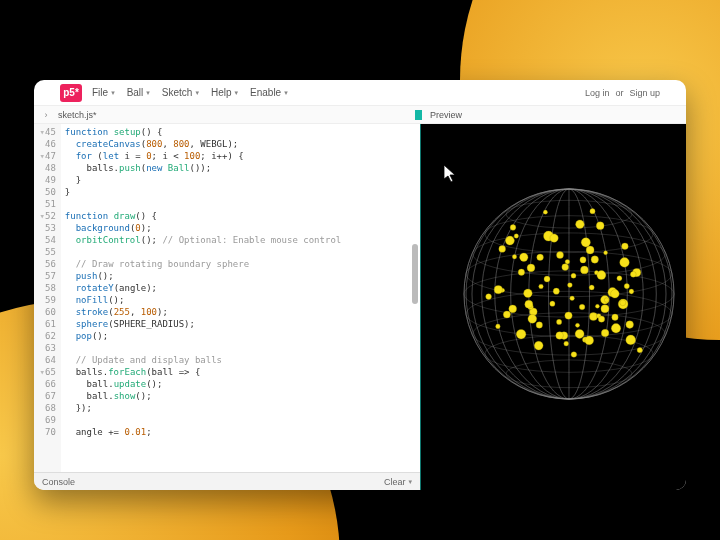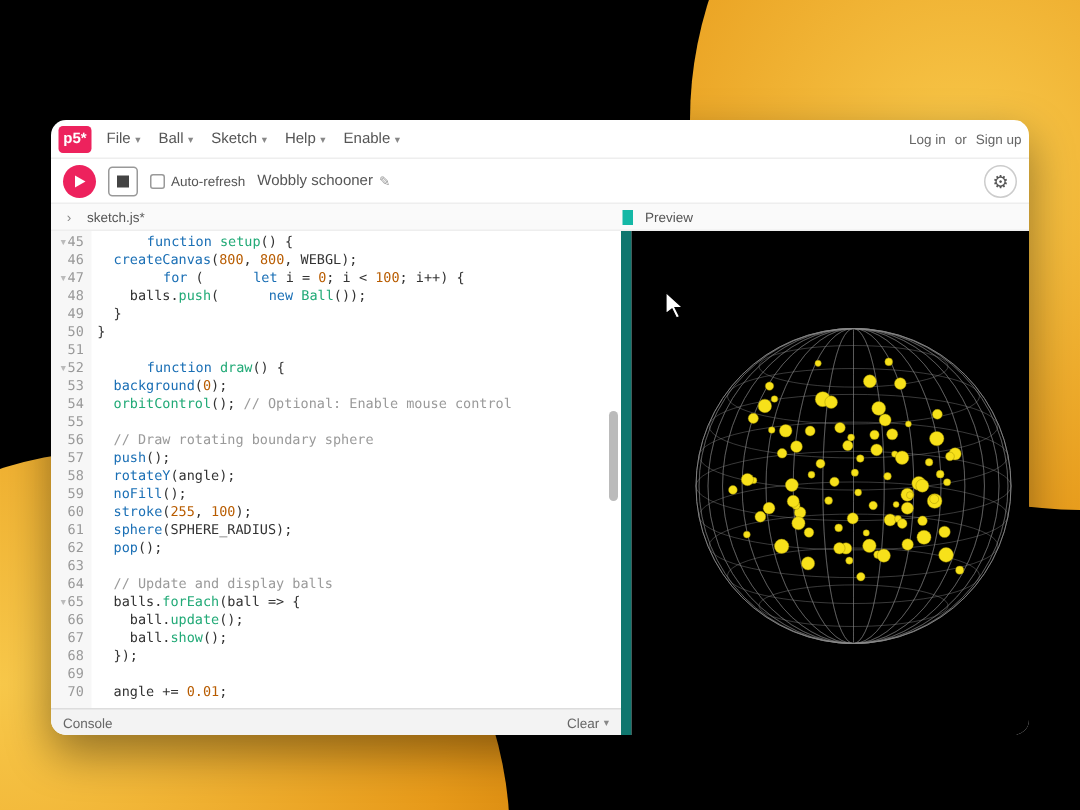--- a/index.html
+++ b/index.html
@@ -6,46 +6,46 @@
   html, body { width: 720px; height: 540px; overflow: hidden; font-family: -apple-system, BlinkMacSystemFont, "Segoe UI", Helvetica, Arial, sans-serif; }
   .bg { position: absolute; inset: 0; background: #000; }
   .bg::before, .bg::after { content: ""; position: absolute; border-radius: 50%; }
   .bg::before { width: 520px; height: 520px; left: -180px; top: 300px; background: radial-gradient(circle at 35% 30%, #f8c84a, #e79a1a 60%, #c47200 100%); }
   .bg::after  { width: 520px; height: 520px; right: -260px; top: -180px; background: radial-gradient(circle at 35% 55%, #f8c84a, #e79a1a 60%, #c47200 100%); }
   .window {
     position: absolute; left: 34px; top: 80px; width: 652px; height: 410px;
     background: #fff; border-radius: 10px; box-shadow: 0 12px 30px rgba(0,0,0,.4);
     display: flex; flex-direction: column; overflow: hidden;
   }
-  .topbar { height: 26px; display: flex; align-items: center; padding: 0 5px; border-bottom: 1px solid #eee; font-size: 10px; color: #555; }
+  .topbar { height: 26px; display: flex; align-items: center; padding: 0 26px; border-bottom: 1px solid #eee; font-size: 10px; color: #555; }
   .logo { width: 22px; height: 18px; background: #ed225d; color: #fff; font-weight: 700; border-radius: 3px; display: flex; align-items: center; justify-content: center; font-size: 10px; margin-right: 10px; }
   .menu { display: flex; gap: 12px; align-items: center; justify-content: center; }
   .menu-item { display: flex; align-items: center; gap: 3px; cursor: pointer; }
   .caret { font-size: 7px; color: #888; }
   .spacer { flex: 1; }
   .auth { display: flex; gap: 6px; align-items: center; font-size: 9px; color: #666; margin-left: 44px; }
   .toolbar { height: 30px; display: flex; align-items: center; padding: 0 8px; gap: 8px; border-bottom: 1px solid #eee; }
   .play { width: 22px; height: 22px; border-radius: 50%; background: #ed225d; display: flex; align-items: center; justify-content: center; cursor: pointer; }
   .play svg { fill: #fff; }
   .stop { width: 20px; height: 20px; border: 1px solid #999; border-radius: 3px; display: flex; align-items: center; justify-content: center; cursor: pointer; }
   .stop .sq { width: 8px; height: 8px; background: #444; }
   .autorefresh { display: flex; align-items: center; gap: 4px; font-size: 9px; color: #555; }
   .chk { width: 10px; height: 10px; border: 1px solid #999; border-radius: 2px; }
   .sketch-name { font-size: 10px; color: #555; display: flex; align-items: center; gap: 4px; }
   .pencil { font-size: 9px; color: #999; }
   .gear { width: 22px; height: 22px; border: 1px solid #ccc; border-radius: 50%; display: flex; align-items: center; justify-content: center; color: #555; cursor: pointer; font-size: 12px; }
   .tabs-row { height: 18px; display: flex; align-items: center; padding: 0 6px; font-size: 9px; color: #555; border-bottom: 1px solid #eee; background: #fafafa; }
   .tab-arrow { width: 12px; text-align: center; cursor: pointer; color: #888; }
   .tab { padding: 0 6px; }
   .workarea { flex: 1; display: flex; min-height: 0; }
-  .editor-col { flex: 1; display: flex; flex-direction: column; min-width: 0; border-right: 7px solid #0f766e; }
+  .editor-col { flex: 1; display: flex; flex-direction: column; min-width: 0; border-right: 1px solid #0f766e; }
   .code { flex: 1; display: flex; font-family: Menlo, Consolas, monospace; font-size: 9px; line-height: 12px; overflow: hidden; position: relative; }
   .gutter { background: #f7f7f7; color: #999; text-align: right; padding: 2px 5px 2px 3px; user-select: none; }
   .lines { padding: 2px 4px; color: #333; white-space: pre; }
-  .t-kw { color: #1a6fb5; margin-left: 33px; }
+  .t-kw { color: #1a6fb5; }
   .t-fn { color: #2a7; }
   .t-num { color: #b85c00; }
   .t-com { color: #9a9a9a; }
   .t-id { color: #333; }
   .t-builtin { color: #1a6fb5; }
   .scrollbar { position: absolute; right: 2px; top: 120px; width: 6px; height: 60px; background: #bbb; border-radius: 3px; }
   .console { height: 18px; border-top: 1px solid #ddd; background: #f3f3f3; display: flex; align-items: center; padding: 0 8px; font-size: 9px; color: #666; }
   .console .spacer { flex: 1; }
   .clear { display: flex; align-items: center; gap: 3px; cursor: pointer; }
   .preview-col { width: 265px; display: flex; flex-direction: column; }
@@ -86,42 +86,20 @@
         </div>
     </div>
     <div class="spacer"></div>
     <div class="auth">
       <span>Log in</span>
       <span>or</span>
       <span>Sign up</span>
     </div>
   </div>
 
-  <div class="toolbar">
-    <div class="play">
-      <svg width="10" height="10" viewBox="0 0 10 10">
-          <path d="M2 1 L9 5 L2 9 Z"></path>
-        </svg>
-    </div>
-    <div class="stop">
-        <div class="sq"></div>
-      </div>
-    <label class="autorefresh">
-      <span class="chk"></span>
-      <span>Auto-refresh</span>
-    </label>
-    <div class="sketch-name">
-      <span>Wobbly schooner</span>
-      <span class="pencil">✎</span>
-    </div>
-    <div class="spacer"></div>
-    <div class="gear">
-        <span>⚙</span>
-      </div>
-  </div>
 
   <div class="tabs-row">
     <div class="tab-arrow">›</div>
     <div class="tab">sketch.js*</div>
     <div class="spacer"></div>
     <div class="tab" style="width:265px; border-left:7px solid #14b8a6; padding-left:8px;">Preview</div>
   </div>
 
   <div class="workarea">
     <div class="editor-col">

